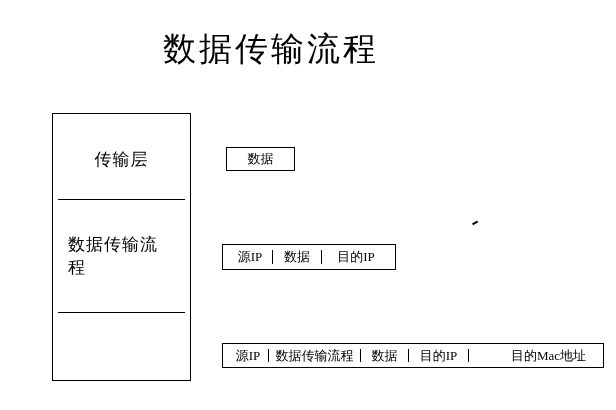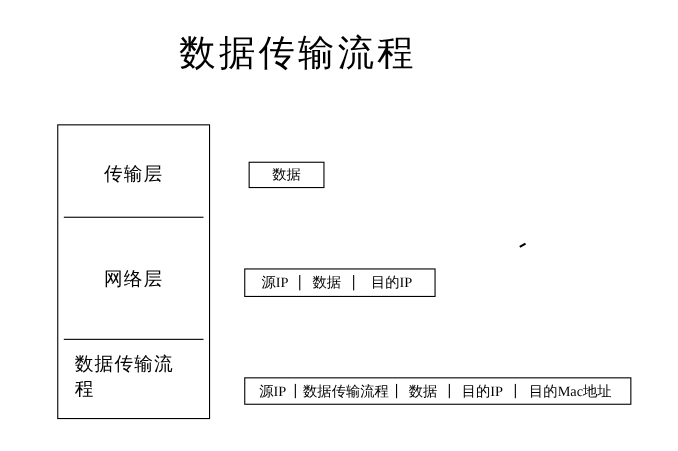--- a/index.html
+++ b/index.html
@@ -82,37 +82,34 @@
 </head>
 <body>
 
 <div class="canvas">
   <div class="title">数据传输流程</div>
   <div class="layer-stack" id="layerStack">
       <div class="layer">
         <span>传输层</span>
       </div>
       <div class="layer">
-        <span>网络层</span>
-      </div>
-      <div class="layer">
         <span>数据传输流程</span>
       </div>
     </div>
   <div id="rowsContainer">
       <div class="pdu-row row-0">
         <div class="pdu-cell" style="width: 57px;">数据</div>
       </div>
       <div class="pdu-row row-1">
         <div class="pdu-cell" style="width: 45px;">源IP</div>
         <div class="pdu-cell" style="width: 49px;">数据</div>
         <div class="pdu-cell" style="width: 68px;">目的IP</div>
       </div>
       <div class="pdu-row row-2">
         <div class="pdu-cell" style="width: 41px;">源IP</div>
         <div class="pdu-cell" style="width: 92px;">数据传输流程</div>
         <div class="pdu-cell" style="width: 48px;">数据</div>
         <div class="pdu-cell" style="width: 60px;">目的IP</div>
-        <div class="pdu-cell" style="width: 99px;">目的Mac地址</div>
+        <div class="pdu-cell" style="width: 99px; margin-left: 30px;">目的Mac地址</div>
       </div>
     </div>
   <div class="stray-mark"></div>
 </div>
 
 </body></html>

